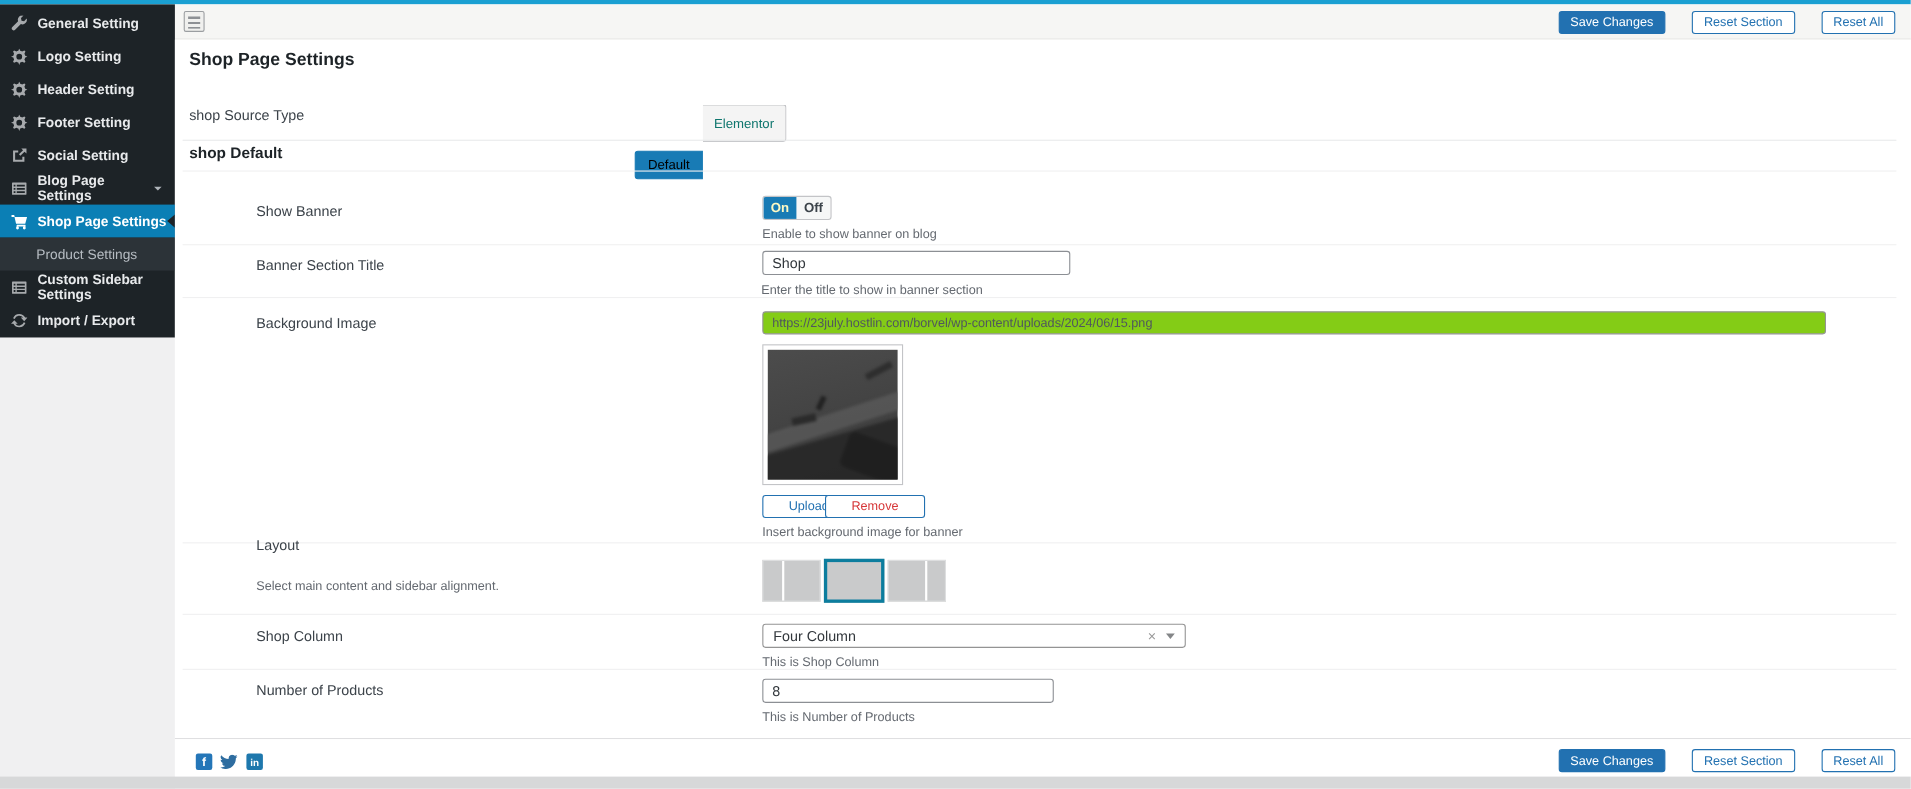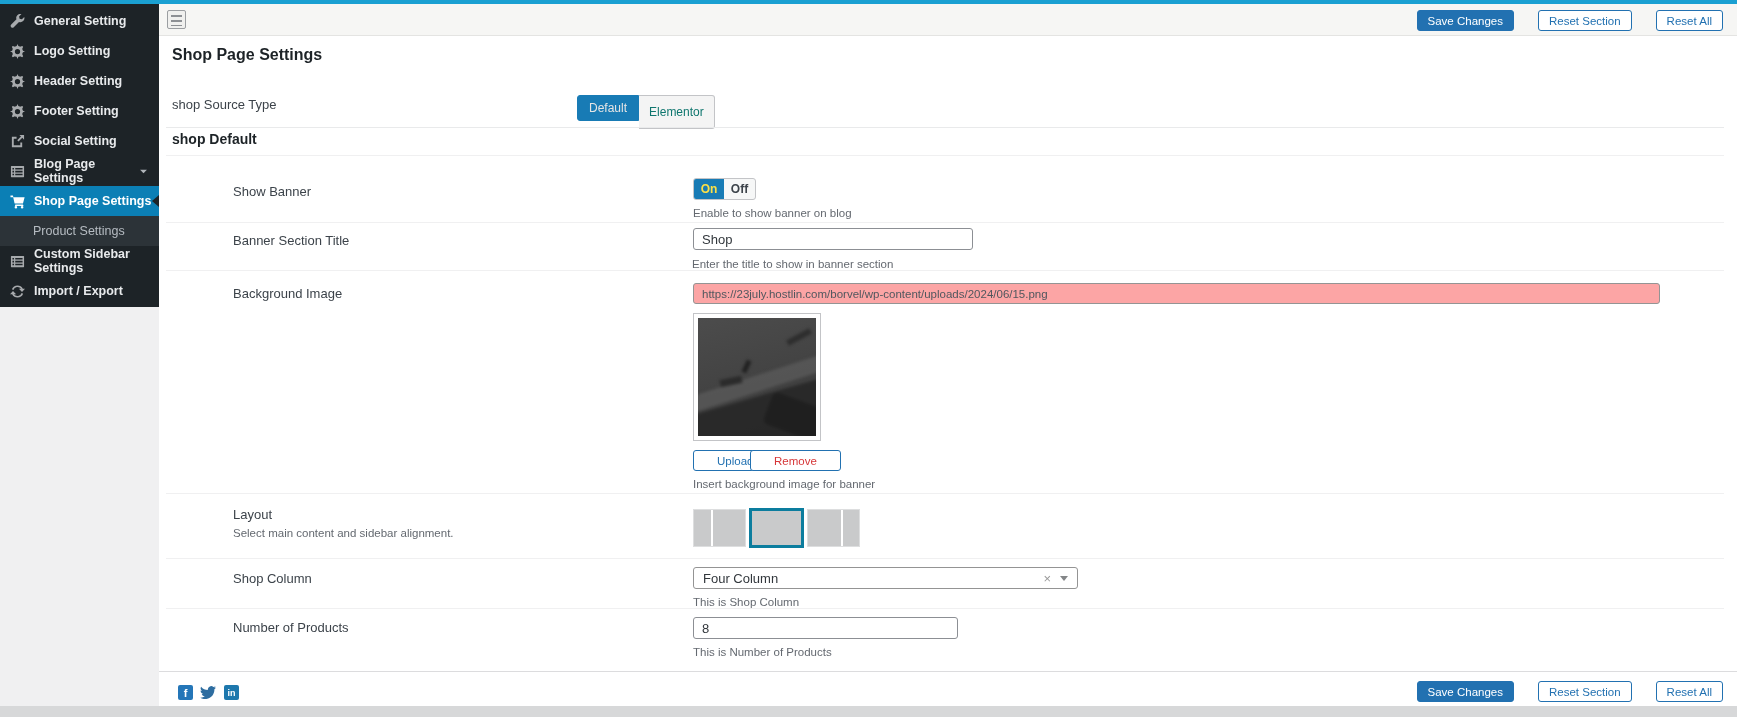--- a/index.html
+++ b/index.html
@@ -41,36 +41,36 @@
   .content{left:159px;top:36px;width:1578px;height:636px;background:#fff;}
   .page-title{left:172px;top:46px;font-size:16px;font-weight:700;color:#1d2327;}
   .row-label{font-size:13px;color:#3c434a;}
   .help{font-size:11.5px;color:#646970;}
   .divider{height:1px;background:#e9eaeb;left:166px;width:1558px;}
   .divider.light{background:#f0f0f1;}
   .section-title{left:172px;top:131px;font-size:14px;font-weight:700;color:#1d2327;}
 
   
   .seg{left:577px;top:95px;display:flex;height:25px;}
-  .seg-on{background:#187bb5;border:1px solid #187bb5;color:#e5e5e5;font-size:12px;
-    display:flex;align-items:center;padding:12px 11px;border-radius:3px 0 0 3px;cursor:pointer;}
+  .seg-on{background:#187bb5;border:1px solid #187bb5;color:#000000;font-size:12px;
+    display:flex;align-items:center;padding:12px 11px;border-radius:3px 0 0 3px;cursor:pointer;margin-top:42px;}
   .seg-off{background:#f4f4f4;border:1px solid #c3c4c7;border-left:none;color:#0f766e;font-size:12px;
     display:flex;align-items:center;padding:16px 10px;border-radius:0 3px 3px 0;cursor:pointer;}
 
   
   .toggle{left:693px;top:178px;display:flex;height:22px;border:1px solid #c3c4c7;border-radius:3px;
     overflow:hidden;background:#f6f7f7;}
-  .tg-on{width:30px;background:#187bb5;color:#fde047;font-size:12px;font-weight:700;
+  .tg-on{width:30px;background:#187bb5;color:#fef9c3;font-size:12px;font-weight:700;
     display:flex;align-items:center;justify-content:center;cursor:pointer;}
   .tg-off{width:31px;color:#3c434a;font-size:12px;font-weight:700;
     display:flex;align-items:center;justify-content:center;cursor:pointer;}
 
   .txt{border:1px solid #8c8f94;border-radius:3px;font-size:13px;color:#32373c;
     padding:0 8px;font-family:inherit;background:#fff;}
-  .url-input{font-size:11.5px;color:#50575e;background:#fca5a5;border:1px solid #949494;}
+  .url-input{font-size:11.5px;color:#50575e;background:#84cc16;border:1px solid #949494;}
 
   
   .thumb{left:693px;top:313px;width:128px;height:128px;background:#fff;border:1px solid #c3c4c7;padding:4px;}
   .thumb-img{width:118px;height:118px;position:relative;overflow:hidden;
     background:linear-gradient(165deg,#4c4c4c 0%,#424242 55%,#383838 100%);}
   .thumb-img .blurwrap{position:absolute;left:-6px;top:-6px;right:-6px;bottom:-6px;filter:blur(1.5px);}
   .t-streak{position:absolute;left:-20px;top:62px;width:180px;height:16px;background:#5d5d5d;
     transform:rotate(-18deg);opacity:.7;}
   .t-wedge{position:absolute;left:-10px;bottom:-26px;width:150px;height:70px;background:#262626;
     transform:rotate(-16deg);opacity:.85;}
@@ -253,21 +253,21 @@
       <div class="t-mark2"></div>
       <div class="t-spec"></div>
     </div>
   </div>
 </div>
 <button class="abs mini-btn upload">Upload</button>
 <button class="abs mini-btn remove">Remove</button>
 <div class="abs help" style="left:693px;top:478px;">Insert background image for banner</div>
 <div class="abs divider light" style="top:493px;"></div>
 
-<div class="abs row-label" style="left:233px;top:507px;text-align:center;">Layout</div>
+<div class="abs row-label" style="left:233px;top:488px;text-align:center;">Layout</div>
 <div class="abs help" style="left:233px;top:527px;">Select main content and sidebar alignment.</div>
 <div class="abs layouts">
   <div class="lt">
       <span class="vline l"></span>
     </div>
   <div class="lt sel"></div>
   <div class="lt">
       <span class="vline r"></span>
     </div>
 </div>

